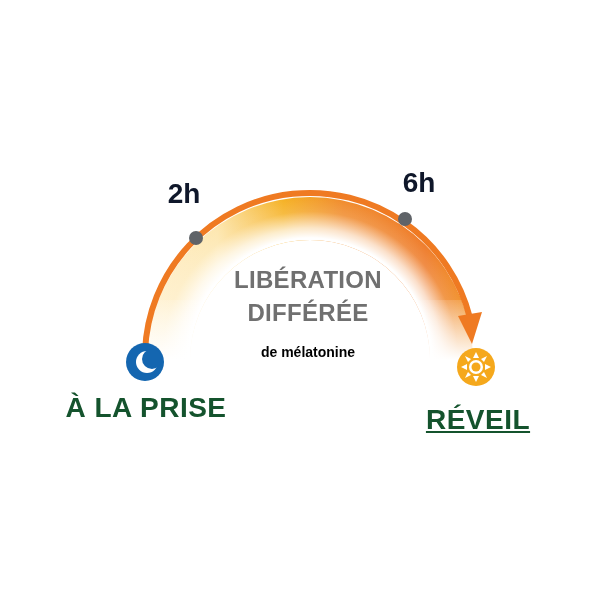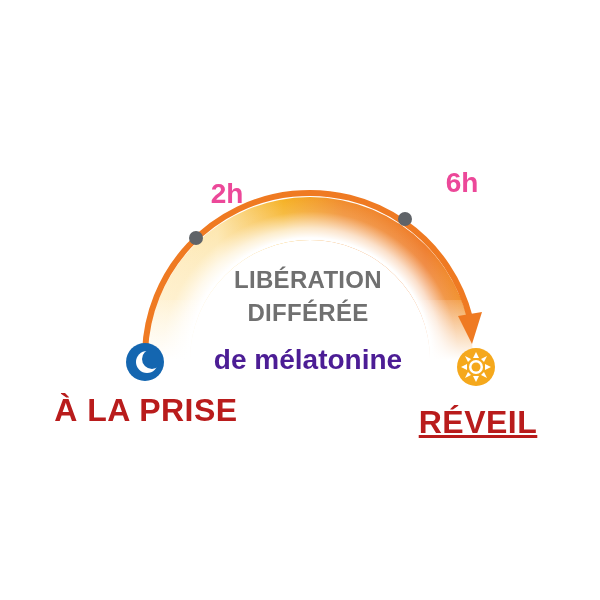--- a/index.html
+++ b/index.html
@@ -1,22 +1,22 @@
 <!DOCTYPE html>
 <html><head>
   <meta charset="utf-8">
   <style>
     html, body { margin: 0; padding: 0; background: #ffffff; }
     body { width: 600px; height: 600px; position: relative; overflow: hidden; font-family: "Liberation Sans", "DejaVu Sans", sans-serif; }
     #diagram { position: absolute; left: 0; top: 0; width: 600px; height: 600px; }
     .lbl { position: absolute; font-weight: bold; color: #6b6b6b; white-space: nowrap; transform: translateX(-50%); }
-    .time { font-size: 28px; color: #ec4899; margin-left: 43px; }
+    .time { font-size: 28px; color: #0f172a; }
     .center-title { font-size: 24px; color: #707070; letter-spacing: 0.3px; text-align: center; }
-    .center-sub { font-size: 28px; color: #4c1d95; text-align: center; }
-    .end-label { font-size: 32px; color: #b91c1c; letter-spacing: 0.5px; }
+    .center-sub { font-size: 14px; color: #000000; text-align: center; }
+    .end-label { font-size: 28px; color: #14532d; letter-spacing: 0.5px; }
   </style>
 </head>
 <body>
 
 <svg id="diagram" viewBox="0 0 600 600" xmlns="http://www.w3.org/2000/svg">
   <defs>
     <linearGradient id="bandGrad" x1="145" y1="0" x2="475" y2="0" gradientUnits="userSpaceOnUse">
       <stop offset="0" stop-color="#fff3d6"></stop>
       <stop offset="0.22" stop-color="#fde6ad"></stop>
       <stop offset="0.42" stop-color="#f5b021"></stop>

